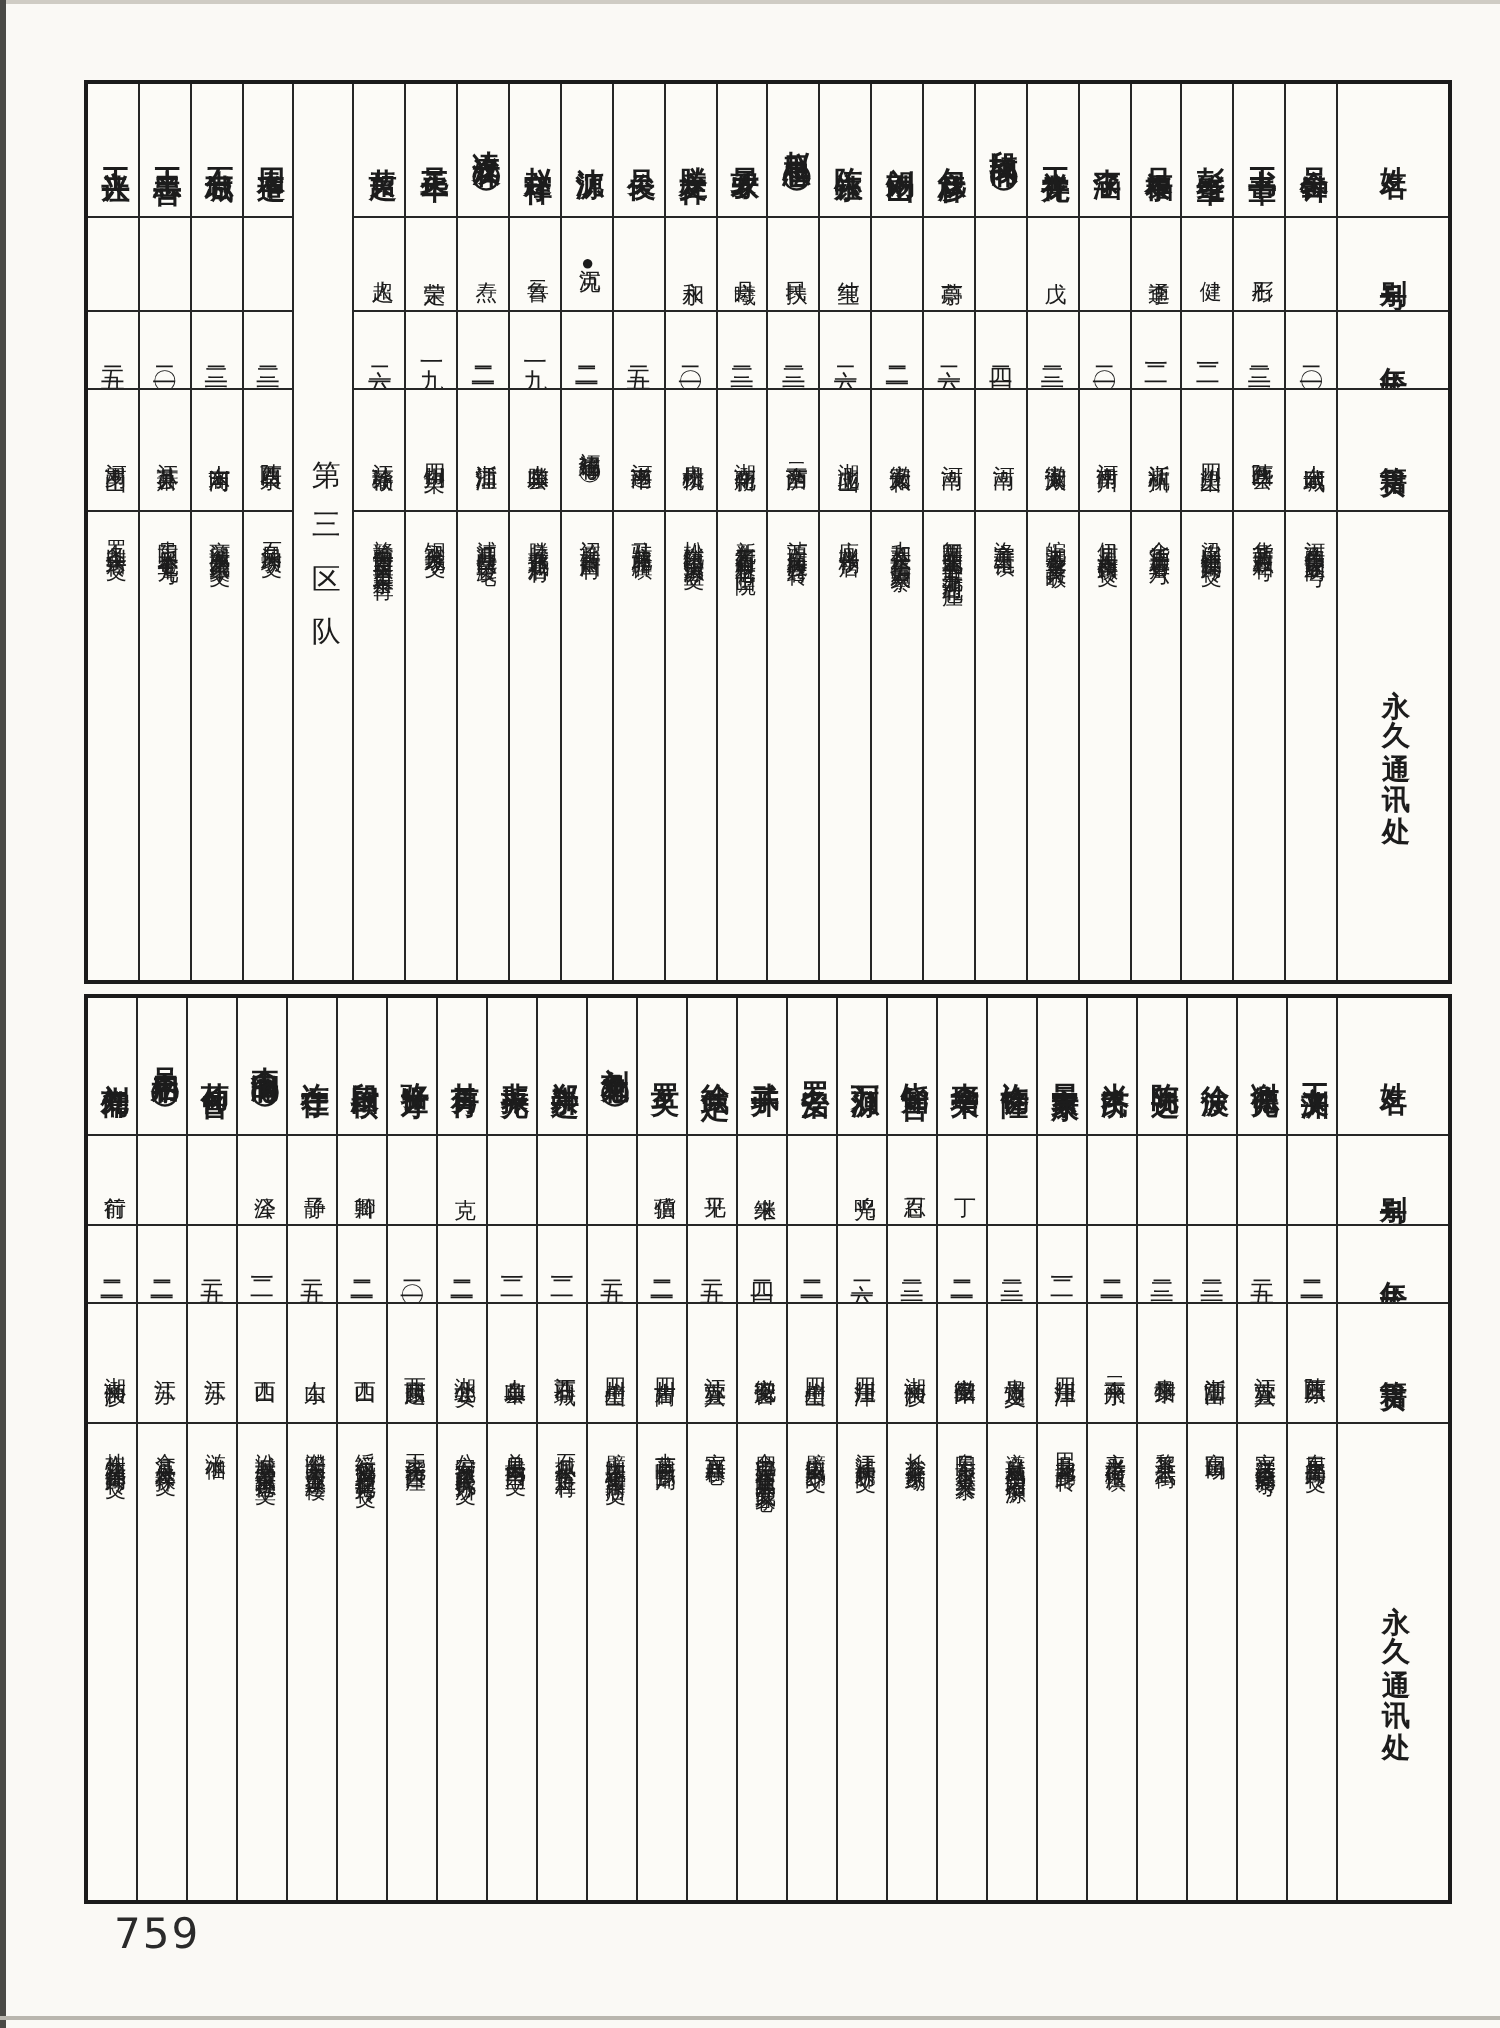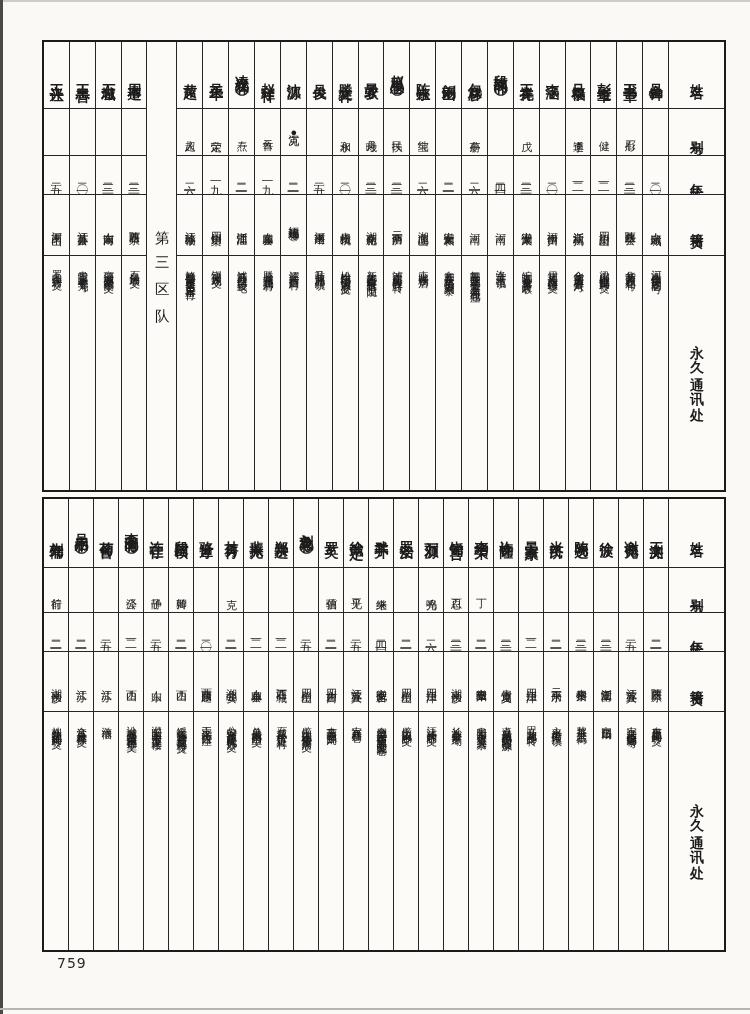--- a/index.html
+++ b/index.html
@@ -64,21 +64,21 @@
   .col.head .cell.address .vtext{font-size:14px;letter-spacing:16px;max-height:none;}
 
   .section-label{
     font-size:14.5px;letter-spacing:26px;font-weight:normal;
     padding-top:10px;
   }
 
   .pagenum{
     position:absolute;left:57px;top:955px;
     font-family:"DejaVu Sans","Liberation Sans",sans-serif;
-    font-size:14px;color:#2a2a2a;letter-spacing:1px;
+    font-size:21px;color:#2a2a2a;letter-spacing:1px;
   }
 </style>
 </head>
 <body>
 
 <div class="page">
   <div class="edge-top"></div>
   <div class="edge-left"></div>
   <div class="edge-bottom"></div>
 

